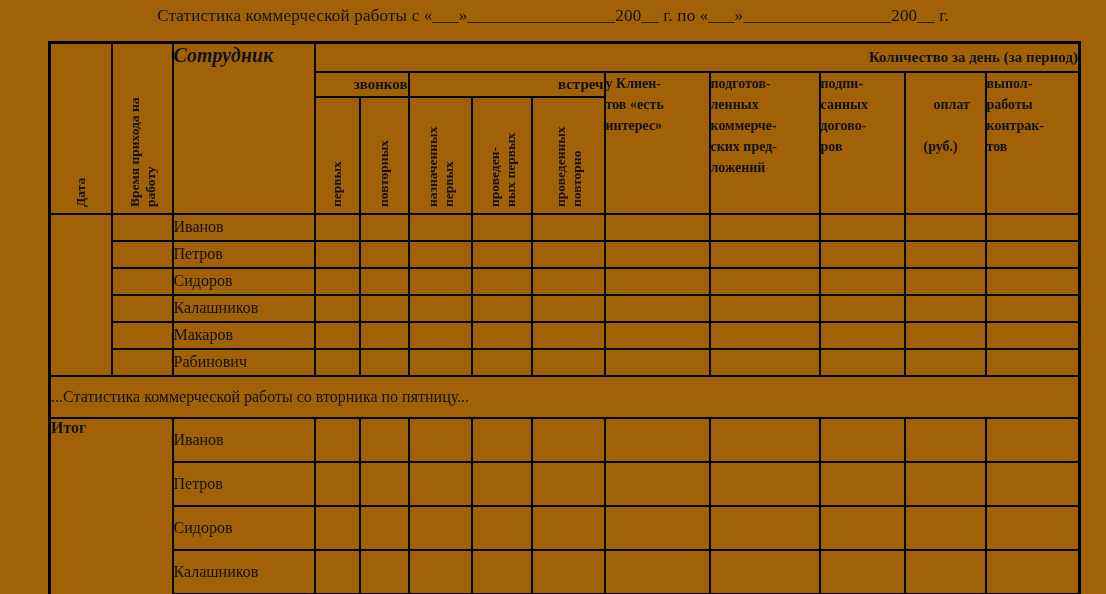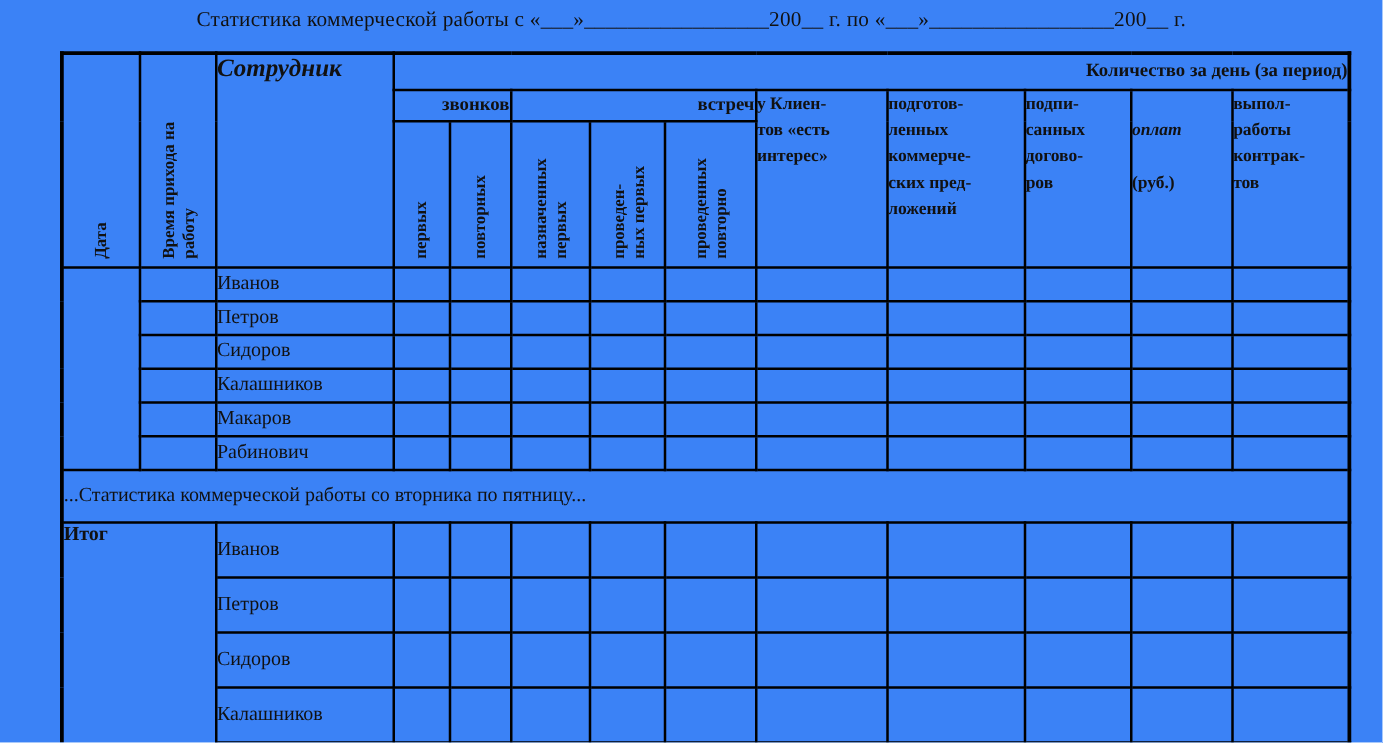--- a/index.html
+++ b/index.html
@@ -1,19 +1,19 @@
 <!DOCTYPE html>
 <html><head>
 <meta charset="utf-8">
 <style>
   html, body { margin:0; padding:0; background:#ffffff; }
   .page {
     position:relative;
     width:1106px; height:594px;
-    background:#3b82f6;
+    background:#a16207;
     font-family:"Liberation Serif","DejaVu Serif",serif;
     color:#111;
     overflow:hidden;
   }
   .title {
     position:absolute; top:6px; left:0; width:100%;
     text-align:center;
     font-size:17px;
     letter-spacing:0.2px;
     white-space:nowrap;
@@ -30,22 +30,22 @@
   tr.h2 { height:25px; }
   tr.h3 { height:117px; }
   tr.ra { height:27px; }
   tr.mid { height:42px; }
   tr.rb { height:44px; }
 
   .grp  { font-weight:bold; font-size:15px; padding:2px 9px; vertical-align:middle;text-align:right; }
   .emp-h{ font-weight:bold; font-size:20px; vertical-align:top; padding:5px 8px;font-style:italic; }
   .rh   { font-weight:bold; font-size:14px; vertical-align:top; padding:5px 7px;
           white-space:pre-line; line-height:1.5;border-radius:18px; }
-  .ital { font-style:italic; display:block; }
-  .runit{ display:block; }
+  .ital { display:block;padding-left:28px; }
+  .runit{ display:block;padding-left:18px; }
   .name { font-size:16px; padding:1px 8px; vertical-align:middle; }
   .total{ font-weight:bold; font-size:16px; vertical-align:top; padding:4px 9px; }
   .midnote { font-size:16px; padding:2px 5px; vertical-align:middle; }
 
   .vcell { position:relative; }
   .vtext {
     position:absolute;
     top:calc(100% - 6px);
     transform-origin:0 0;
     transform:rotate(-90deg);

